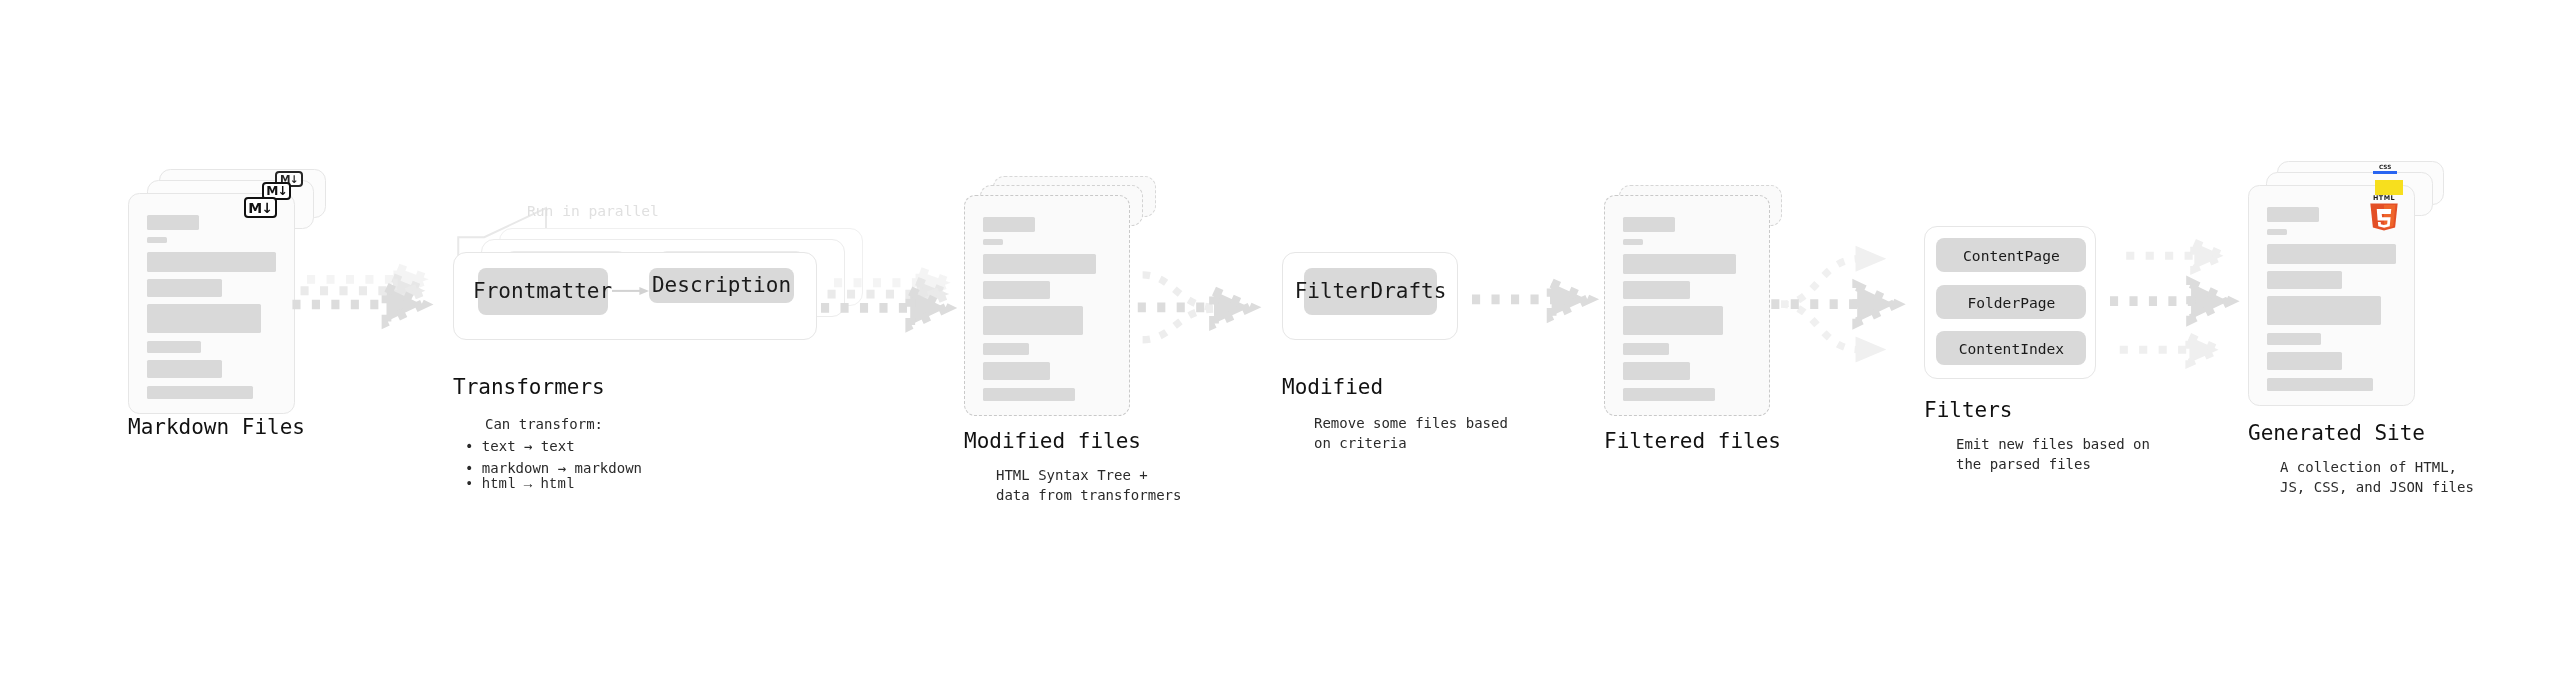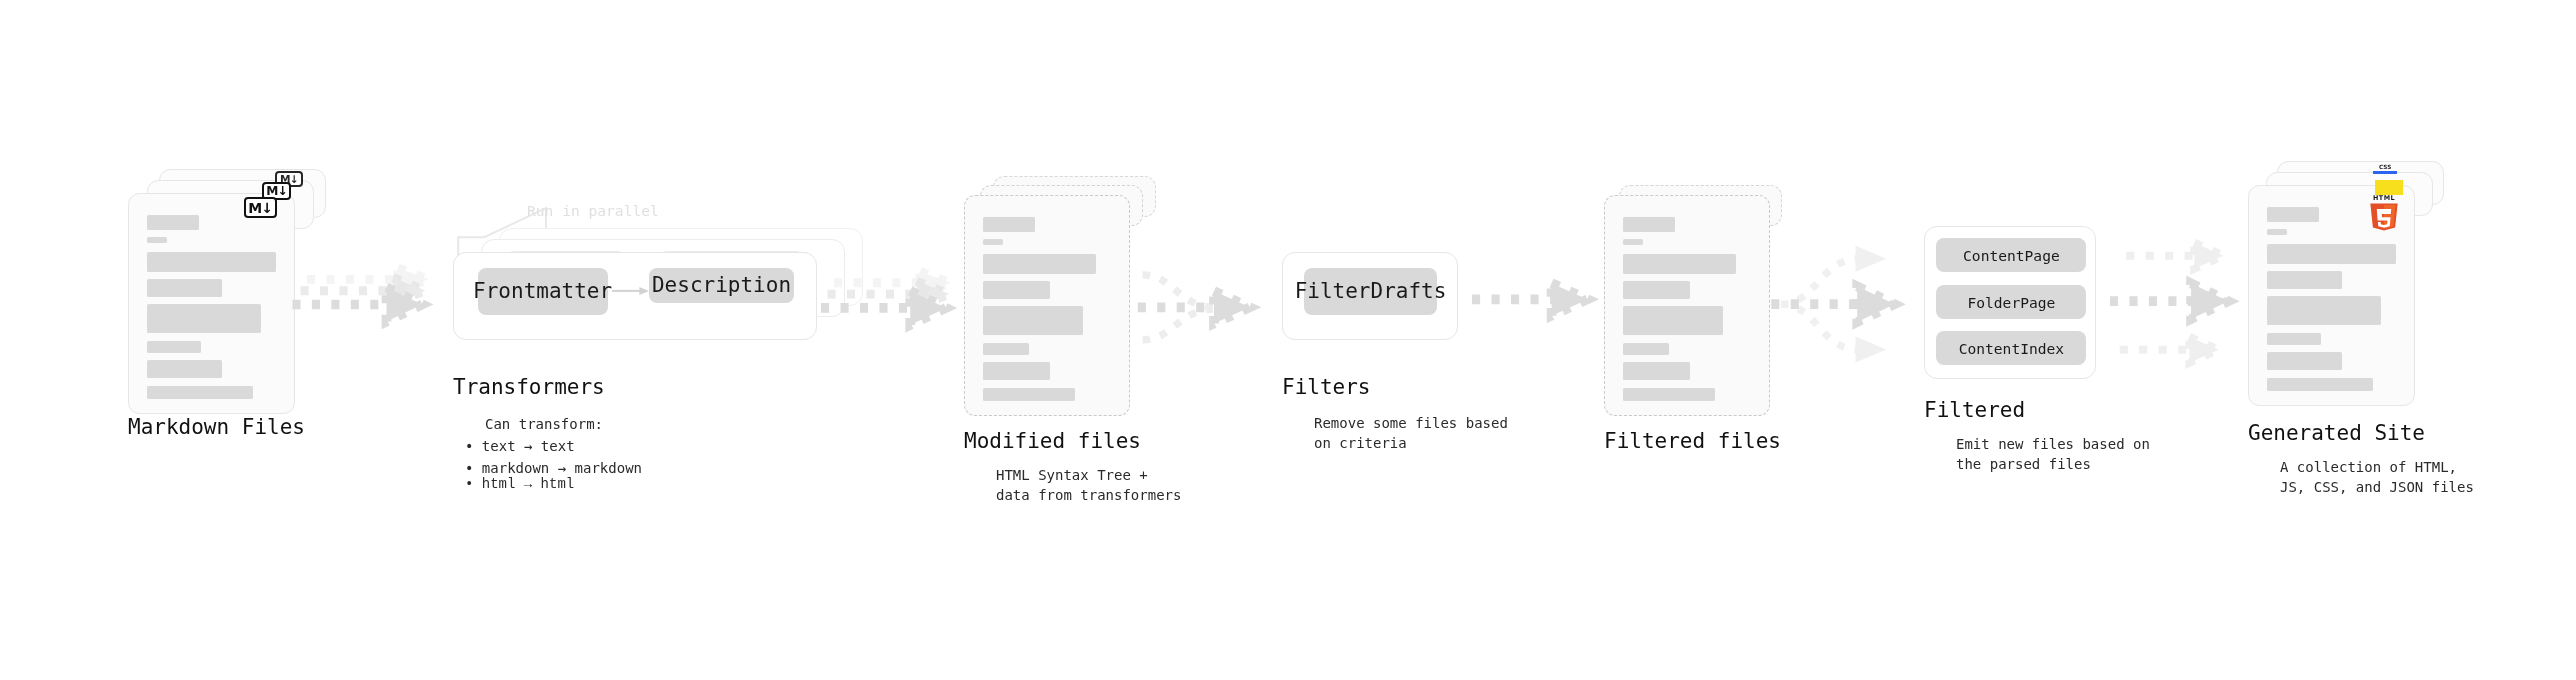--- a/index.html
+++ b/index.html
@@ -245,21 +245,21 @@
       <polygon points="90,38 134,58 90,78"></polygon>
     </g>
   </svg>
 
   <div class="node">
     <div class="gbox" style="left:1282px;top:252px;width:176px;height:88px;">
       <div class="pill" style="left:21px;top:14.6px;width:133px;height:47px;">
         <span>FilterDrafts</span>
       </div>
     </div>
-    <div class="title" style="left:1282px;top:375px;">Filters</div>
+    <div class="title" style="left:1282px;top:375px;">Modified</div>
     <div class="sub" style="left:1282px;top:413px;">Remove some files based
 on criteria</div>
   </div>
 
   <svg style="left:1472px;top:283px;width:130px;height:49px;" width="130" height="49" viewBox="0 0 160 60">
     <g stroke="#dcdcdc" stroke-width="12" stroke-dasharray="10 14" fill="#dcdcdc">
       <line x1="0" y1="20" x2="104" y2="20"></line>
       <polygon points="98,0 142,20 98,40"></polygon>
     </g>
   </svg>
@@ -303,21 +303,21 @@
       <div class="pill" style="left:11.4px;top:11.4px;width:150px;height:34px;font-size:14.6px;">
         <span>ContentPage</span>
       </div>
       <div class="pill" style="left:11.4px;top:58px;width:150px;height:34px;font-size:14.6px;">
         <span>FolderPage</span>
       </div>
       <div class="pill" style="left:11.4px;top:104px;width:150px;height:34px;font-size:14.6px;">
         <span>ContentIndex</span>
       </div>
     </div>
-    <div class="title" style="left:1924px;top:398px;">Filtered</div>
+    <div class="title" style="left:1924px;top:398px;">Filters</div>
     <div class="sub" style="left:1924px;top:434px;">Emit new files based on
 the parsed files</div>
   </div>
 
   <svg style="left:2110px;top:241px;width:154px;height:130px;" width="154" height="130" viewBox="0 0 190 160">
     <g stroke="#efefef" stroke-width="10" stroke-dasharray="10 14" fill="#efefef">
       <line x1="20" y1="18" x2="110" y2="18"></line>
       <polygon points="104,2 140,18 104,34"></polygon>
     </g>
     <g stroke="#efefef" stroke-width="10" stroke-dasharray="10 14" fill="#efefef">

